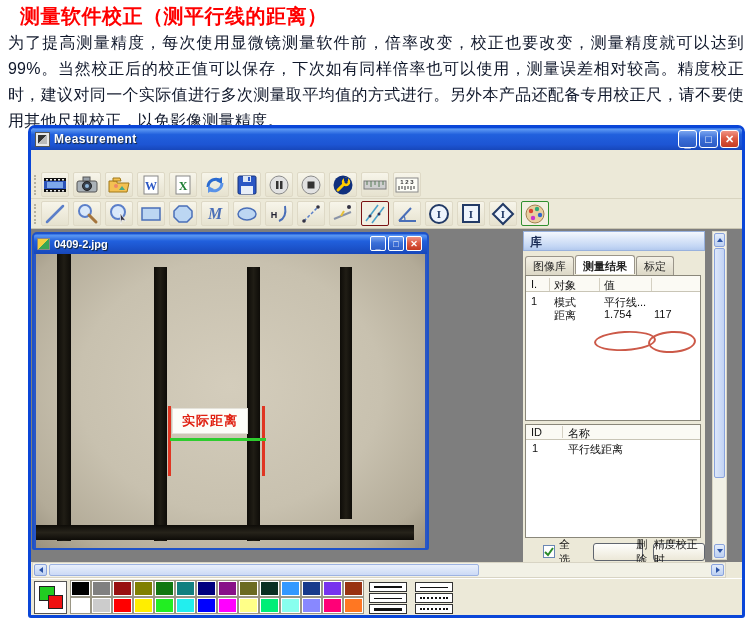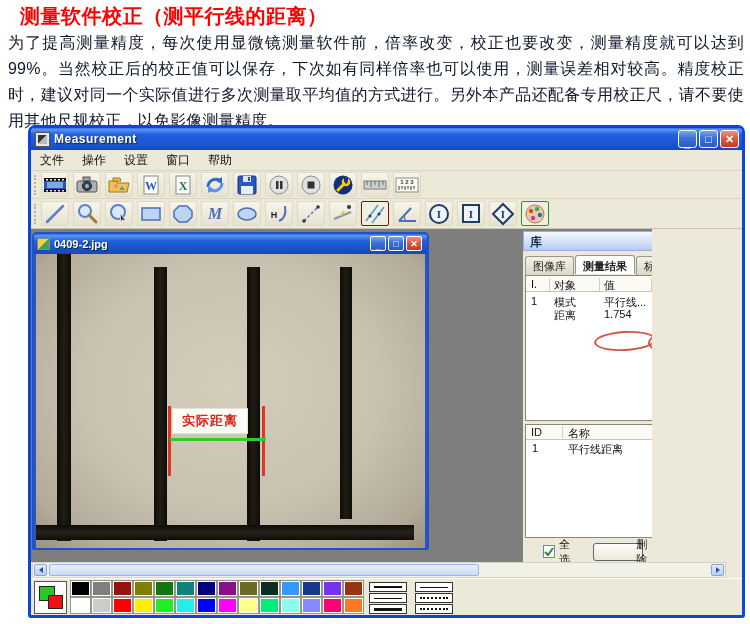--- a/index.html
+++ b/index.html
@@ -36,21 +36,21 @@
   .toolbar1 { top:43px; height:28px; border-bottom:1px solid #d8d4c0; }
   .toolbar2 { top:71px; height:30px; border-bottom:1px solid #c9c5b2; }
   .grip { width:3px; height:20px; border-left:2px dotted #b5b19e; margin:0 4px 0 3px; }
   .tb-btn { width:28px; height:25px; margin-right:4px; display:flex; align-items:center; justify-content:center;
     border:1px solid #ded9c6; border-radius:2px; background:linear-gradient(180deg,#f7f5ea,#e6e2cf); }
   .tb-btn svg { display:block; }
   .tb-btn.sel-red { border:1px solid #7a1212; background:#f2efe2; }
   .tb-btn.sel-green { border:1px solid #2f8f2f; background:#f2efe2; }
 
   
-  .workspace { position:absolute; left:0; top:101px; width:621px; height:333px; background:#7e7e7e; overflow:hidden; }
+  .workspace { position:absolute; left:0; top:101px; width:711px; height:333px; background:#7e7e7e; overflow:hidden; }
 
   .img-window { position:absolute; left:1px; top:3px; width:397px; height:318px;
     border:2px solid #1e52c8; border-radius:5px 5px 2px 2px; background:#2a56c4; overflow:hidden; }
   .img-titlebar { height:20px; background:linear-gradient(180deg,#2a6be4 0%,#5a96f2 8%,#2160dd 35%,#1747ba 100%);
     display:flex; align-items:center; padding:0 3px; }
   .img-titlebar .img-ico { width:13px; height:12px; margin-right:4px; background:linear-gradient(135deg,#f4d03f 50%,#3aa655 50%); border:1px solid #888; }
   .img-titlebar .t-text { color:#fff; font-weight:bold; font-size:11px; text-shadow:1px 1px 1px #123; }
   .img-btns { position:absolute; right:5px; top:2px; display:flex; gap:2px; }
   .img-btn { width:16px; height:15px; border-radius:2px; border:1px solid #fff; color:#fff; font-size:9px; font-weight:bold;
     display:flex; align-items:center; justify-content:center; background:linear-gradient(180deg,#7aa5ef,#3b6fd8 45%,#2c5bc4); }
@@ -166,27 +166,20 @@
           </span>
         <span class="win-btn">
             <span>□</span>
           </span>
         <span class="win-btn close">
             <span>✕</span>
           </span>
       </span>
     </div>
 
-    <div class="menubar">
-      <span class="menu-item">文件</span>
-      <span class="menu-item">操作</span>
-      <span class="menu-item">设置</span>
-      <span class="menu-item">窗口</span>
-      <span class="menu-item">帮助</span>
-    </div>
 
     <div class="toolbar toolbar1">
       <span class="grip"></span>
       <span class="tb-btn">
           <span>
             <svg width="24" height="22">
               <rect x="1" y="4" width="22" height="14" rx="1" fill="#2a52b8"></rect>
               <rect x="1" y="4" width="22" height="3" fill="#111"></rect>
               <rect x="1" y="15" width="22" height="3" fill="#111"></rect>
               <g fill="#eee">

